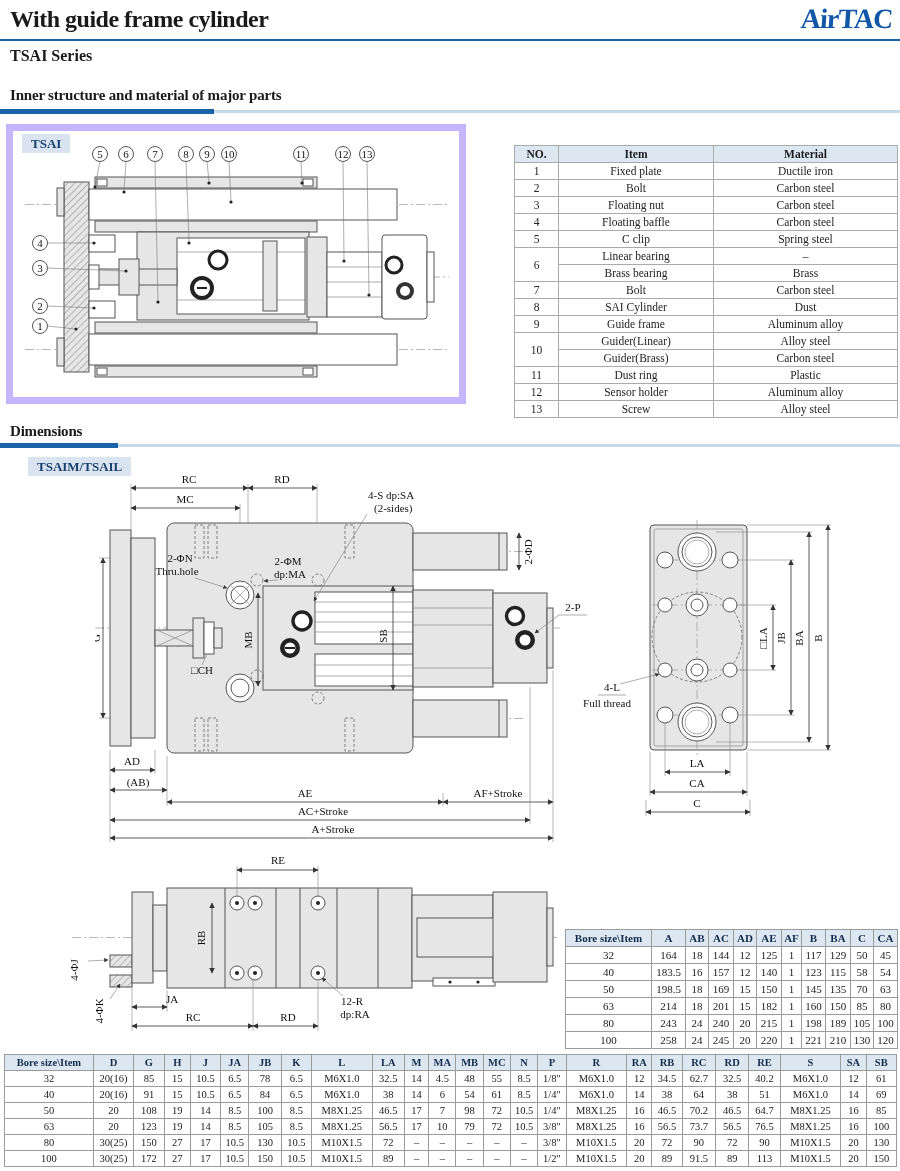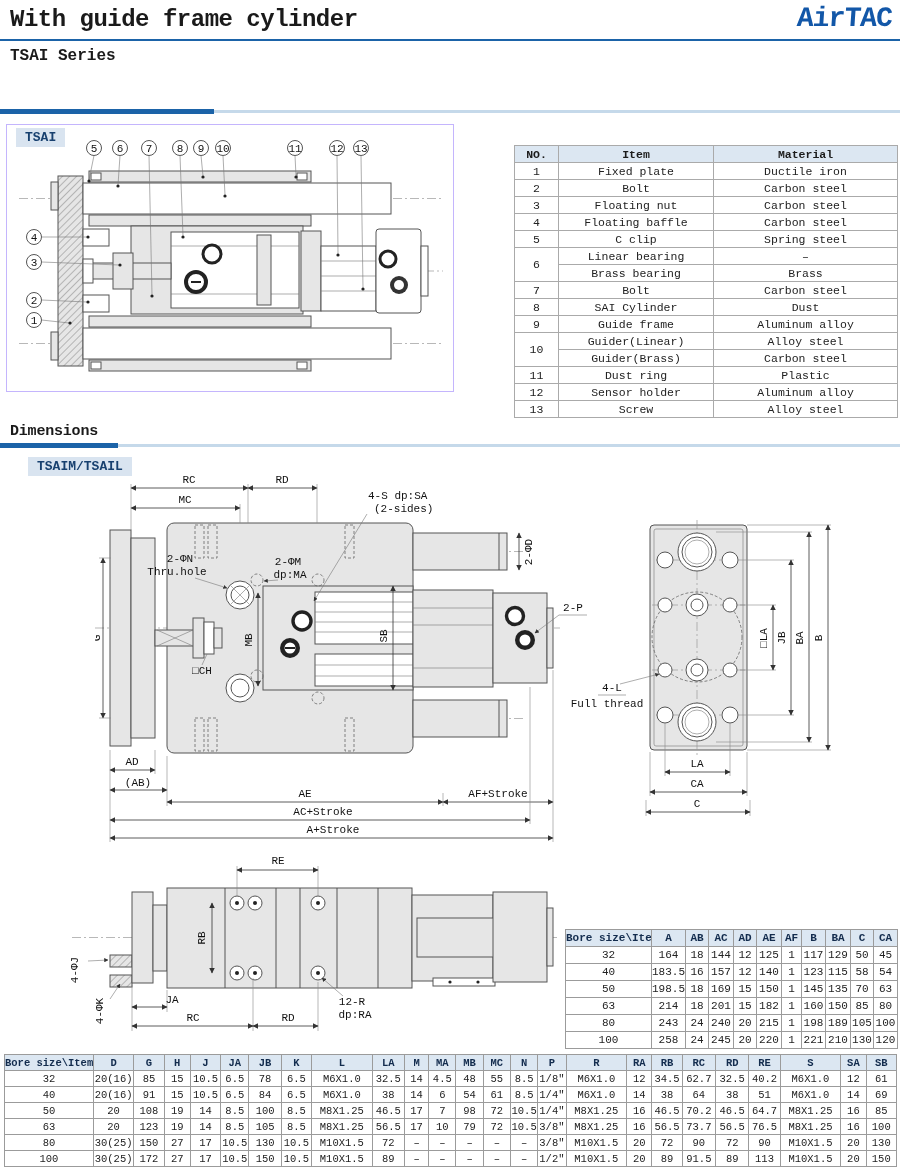--- a/index.html
+++ b/index.html
@@ -1,28 +1,28 @@
 <!DOCTYPE html>
 <html><head>
 <meta charset="utf-8">
 <style>
   html,body{margin:0;padding:0;background:#fff}
   .page{position:relative;width:900px;height:1171px;background:#fff;
-        font-family:Liberation Mono, monospace;color:#1a1a1a;overflow:hidden}
+        font-family:Liberation Serif, serif;color:#1a1a1a;overflow:hidden}
   .title{position:absolute;left:10px;top:6px;font-size:24px;font-weight:bold;letter-spacing:-.5px}
   .logo{position:absolute;right:8px;top:3px;font-size:28px;font-weight:bold;color:#1257a8;
         letter-spacing:-1px;transform:skewX(-4deg)}
   .rule-top{position:absolute;left:0;top:39px;width:900px;height:2px;background:#1b63a8}
   .series{position:absolute;left:10px;top:47px;font-size:16px;font-weight:bold}
   .sec{position:absolute;left:10px;font-size:15px;font-weight:bold;letter-spacing:-.2px}
   .bar-dark{position:absolute;left:0;height:5px;background:#1b63a8}
   .bar-light{position:absolute;height:3px;background:#c5d9ea}
   .chip{position:absolute;background:#d9e4f0;color:#17406f;font-weight:bold;font-size:13px;
         padding:2px 9px;line-height:15px}
-  .box{position:absolute;border:1px solid #c4b5fd}
+  .box{position:absolute;border:7px solid #c4b5fd}
   .drw{position:absolute}
   svg text{font-size:11px;fill:#111}
   .fillg{fill:#e6e6e6;stroke:#555;stroke-width:1}
   .fillw{fill:#fff;stroke:#555;stroke-width:1}
   .ln{stroke:#555;fill:none;stroke-width:1}
   .thin{stroke:#777;fill:none;stroke-width:.6}
   .dim{stroke:#333;stroke-width:.8;fill:none}
   .ext{stroke:#888;stroke-width:.6;fill:none}
   .cl{stroke:#999;stroke-width:.7;fill:none;stroke-dasharray:9 3 2 3}
   .dsh{stroke:#666;stroke-width:.8;fill:none;stroke-dasharray:3 2}
@@ -54,20 +54,21 @@
         <line x1="0" y1="0" x2="0" y2="5" stroke="#8a8a8a" stroke-width="1.1"></line>
       </pattern>
     </defs>
   </svg>
 
   <div class="title">With guide frame cylinder</div>
   <div class="logo">AirTAC</div>
   <div class="rule-top"></div>
   <div class="series">TSAI Series</div>
 
+  <div class="sec" style="top:87px">Inner structure and material of major parts</div>
   <div class="bar-dark" style="top:109px;width:214px"></div>
   <div class="bar-light" style="top:110px;left:214px;width:686px"></div>
 
   <div class="box" style="left:6px;top:124px;width:446px;height:266px">
     <div class="chip" style="left:9px;top:3px">TSAI</div>
     <svg class="drw" style="left:0;top:0" width="446" height="266" viewBox="0 0 446 266">
 
       <line x1="12" y1="73.5" x2="436" y2="73.5" class="cl"></line>
       <line x1="12" y1="218.5" x2="436" y2="218.5" class="cl"></line>
       <line x1="78" y1="146" x2="436" y2="146" class="cl"></line>

